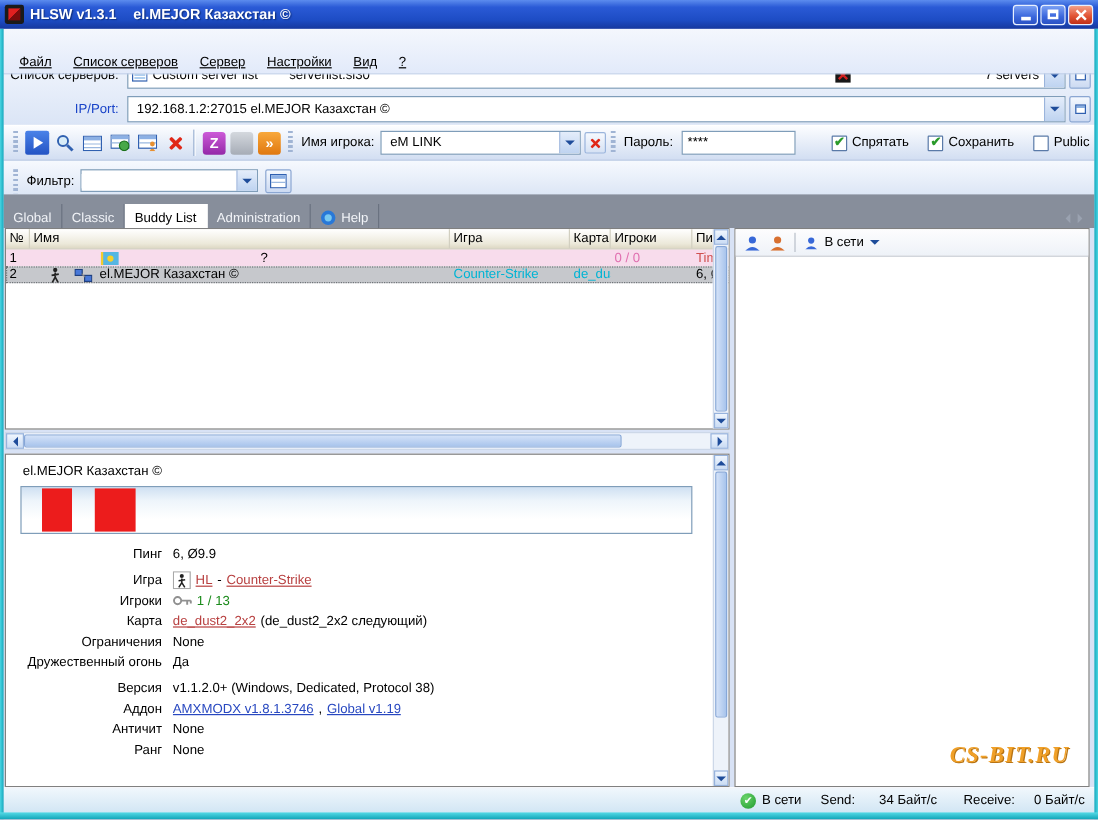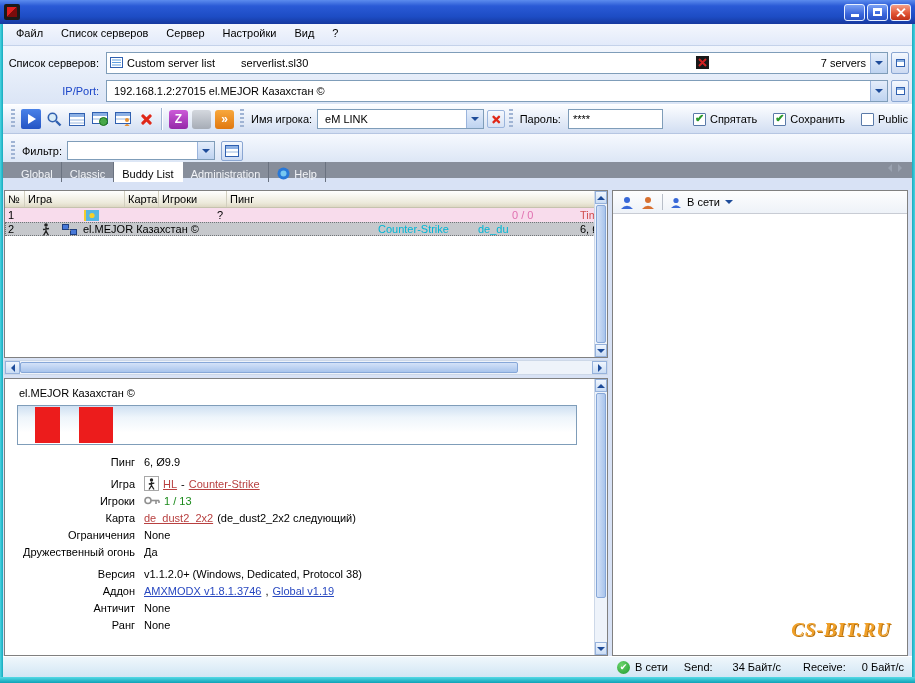--- a/index.html
+++ b/index.html
@@ -24,22 +24,22 @@
   .tbb { width:21px; height:17px; border-radius:3px; border:1px solid #e8f0ff; display:flex; align-items:center; justify-content:center; cursor:pointer; }
   .tbb.min, .tbb.max { background:linear-gradient(180deg,#7aa0f4,#3a66dc 60%, #2a52c4); }
   .tbb.close { background:linear-gradient(180deg,#f4a088,#e25536 55%, #c03018); }
   .g-min { width:8px; height:3px; background:#fff; margin-top:7px; }
   .g-max { width:9px; height:8px; border:2px solid #fff; border-top-width:3px; }
   .g-close { position:relative; width:9px; height:9px; }
   .g-close::before, .g-close::after { content:""; position:absolute; left:4px; top:-1px; width:2px; height:11px; background:#fff; }
   .g-close::before { transform:rotate(45deg); } .g-close::after { transform:rotate(-45deg); }
 
   
-  .menubar { position:absolute; left:3px; right:3px; top:24px; height:22px; background:linear-gradient(180deg,#f4f7fd,#e2eafa);
-    border-bottom:1px solid #c4d2ea; display:flex; align-items:flex-start; padding-left:4px; z-index:30; }
+  .menubar { position:absolute; left:3px; right:3px; top:24px; height:38px; background:linear-gradient(180deg,#f4f7fd,#e2eafa);
+    border-bottom:1px solid #c4d2ea; display:flex; align-items:flex-end; padding-left:4px; z-index:30;text-decoration:underline; }
   .mitem { padding:3px 9px; cursor:default; }
 
   
   .combopanel { position:absolute; left:3px; right:3px; top:46px; height:58px; background:linear-gradient(180deg,#f2f6fd,#dbe5f6); padding:4px 3px 0 3px; }
   .crow { display:flex; align-items:center; height:25px; margin-bottom:3px; }
   .clabel { width:100px; text-align:right; padding-right:7px; flex:0 0 auto; }
   .clabel.blue { color:#1a44c8; }
   .combo { flex:1; height:22px; background:#fff; border:1px solid #7f9db9; display:flex; align-items:center; padding-left:3px; position:relative; overflow:hidden; }
   .combo .ctext { margin-left:4px; white-space:nowrap; }
   .combo .cfile { margin-left:26px; white-space:nowrap; }
@@ -83,21 +83,21 @@
   .checkbox.checked .cbox::after { content:"✔"; position:absolute; left:1px; top:-2px; color:#2a9a2a; font-size:11px; font-weight:bold; }
 
   
   .filterbar { position:absolute; left:3px; right:3px; top:134px; height:34px; background:linear-gradient(180deg,#f6f9fe,#d8e3f4);
     border-bottom:1px solid #b6c6e2; display:flex; align-items:center; padding:0 4px; }
   .fcombo { width:148px; height:19px; background:#fff; border:1px solid #7f9db9; display:flex; align-items:center; }
   .fcombo input { flex:1; border:0; outline:0; min-width:0; font-family:"Liberation Sans",sans-serif; font-size:11px; padding:0 3px; }
   .fbtn { width:22px; height:20px; margin-left:6px; background:linear-gradient(180deg,#f4f8fe,#ccdaf2); border:1px solid #8aa6d2; border-radius:2px; display:flex; align-items:center; justify-content:center; cursor:pointer; }
 
   
-  .tabstrip { position:absolute; left:3px; right:3px; top:162px; height:16px; background:#878e9b; display:flex; padding-left:10px; }
+  .tabstrip { position:absolute; left:3px; right:3px; top:162px; height:28px; background:#878e9b; display:flex; align-items:flex-end; padding-left:0; }
   .tab { height:20px; padding:3px 8px 0 8px; color:#f2f4f8; border-right:1px solid #6a7280; cursor:pointer; display:flex; align-items:center; gap:4px; white-space:nowrap; }
   .tab.active { background:#fff; color:#000; border-right:1px solid #fff; }
   .tabarrows { margin-left:auto; display:flex; gap:6px; padding:0 10px 4px 0; align-items:center; }
 
   
   .stable { position:absolute; left:4px; top:190px; width:604px; height:168px; background:#fff; border:1px solid #808080; }
   .thead { display:flex; height:17px; background:linear-gradient(180deg,#ffffff,#ece9da 75%, #ddd8c4); border-bottom:1px solid #c6c2ae; }
   .th { padding:2px 3px 0 3px; border-right:1px solid #d2cfc0; overflow:hidden; white-space:nowrap; flex:0 0 auto; }
   .c-num { width:20px; } .c-name { width:350px; } .c-game { width:100px; } .c-map { width:34px; } .c-players { width:68px; } .c-ping { flex:1 1 auto; width:auto; }
   .trow { display:flex; height:14px; align-items:center; cursor:default; }
@@ -155,20 +155,23 @@
 <body>
 
 <div class="window">
 
   <div class="edge-l"></div>
   <div class="edge-r"></div>
   <div class="edge-b"></div>
 
   <div class="titlebar">
     <div class="app-ico"></div>
+    <div class="wtitle">
+      <span>HLSW v1.3.1</span><span class="t2">el.MEJOR Казахстан ©</span>
+    </div>
     <div class="tb-btns">
       <div class="tbb min">
           <span class="g-min"></span>
         </div>
       <div class="tbb max">
           <span class="g-max"></span>
         </div>
       <div class="tbb close">
           <span class="g-close"></span>
         </div>
@@ -336,20 +339,21 @@
     </span>
     <span class="tabarrows">
       <span class="tri-left tri-gray"></span>
       <span class="tri-right tri-gray"></span>
     </span>
   </div>
 
   <div class="stable">
     <div class="thead">
       <span class="th c-num">№</span>
+      <span class="th c-name">Имя</span>
       <span class="th c-game">Игра</span>
       <span class="th c-map">Карта</span>
       <span class="th c-players">Игроки</span>
       <span class="th c-ping">Пинг</span>
     </div>
     <div class="trow row1">
       <span class="td c-num">1</span>
       <span class="td c-name">
         <svg class="flagml" width="15" height="11">
             <rect width="15" height="11" fill="#56b6e2"></rect>

